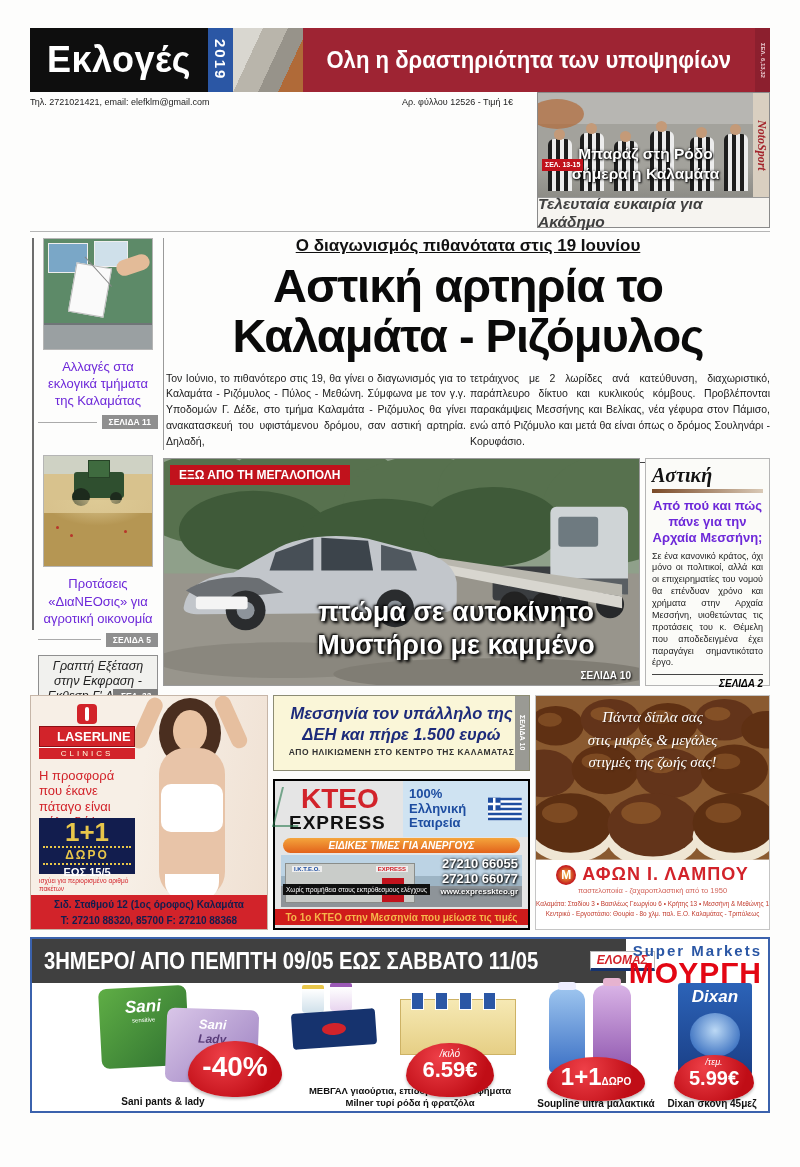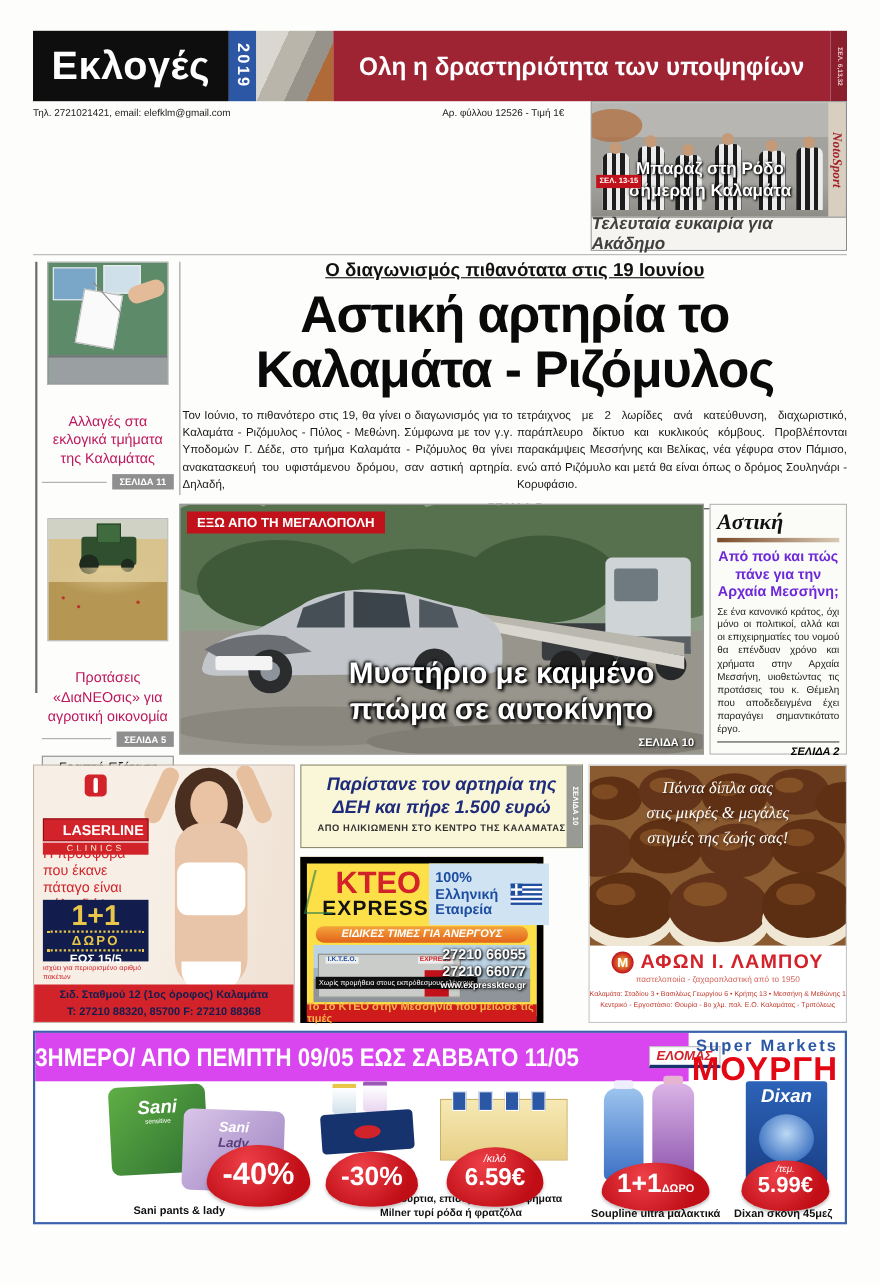--- a/index.html
+++ b/index.html
@@ -51,21 +51,21 @@
   .sport-strip{height:30px;border-top:1px solid #999;background:#f6f4f0;display:flex;align-items:center;justify-content:center;}
   .sport-strip span{font-style:italic;font-weight:bold;font-size:15.5px;color:#404040;}
 
   .rule1{position:absolute;left:30px;top:231px;width:740px;height:1px;background:#b5b5b5;}
   .vrule-left{position:absolute;left:32px;top:238px;width:2px;height:392px;background:#6d6d6d;}
   .vrule-mid{position:absolute;left:163px;top:238px;width:1px;height:212px;background:#9a9a9a;}
 
   
   .sidebar{position:absolute;left:38px;top:238px;width:120px;text-align:center;}
   .sb-photo{width:110px;height:112px;margin:0 auto;position:relative;overflow:hidden;border:1px solid #b5b5b5;}
-  .sb-cap{font-size:13px;color:#be185d;line-height:1.32;margin-top:24px;}
+  .sb-cap{font-size:13px;color:#6d28d9;line-height:1.32;margin-top:8px;}
   .sb-pageline{display:flex;align-items:center;margin-top:6px;}
   .sb-pageline .ln{flex:1;height:1px;background:#aaa;margin-right:5px;}
   .page-badge{background:#8f8f8f;color:#fff;font-size:8.5px;font-weight:bold;padding:2px 7px;display:inline-block;}
   .sb-gap{height:26px;}
   .sb-box{margin:8px auto 0;width:120px;height:48px;background:#f1f1ee;border:1px solid #8f8f8f;
       font-style:italic;font-size:12.5px;color:#222;line-height:1.22;padding:3px 2px;position:relative;}
   .sb-box .page-badge{position:absolute;right:-1px;bottom:-1px;background:#7d7d7d;}
   
   .ballot{background:#5d8a68;}
   .b-poster1{position:absolute;left:4px;top:4px;width:40px;height:30px;background:#7aa7c7;border:1px solid #eee;}
@@ -123,21 +123,21 @@
   .ll-hair{position:absolute;left:128px;top:2px;width:62px;height:70px;border-radius:50%;background:#4a2e1f;}
   .ll-face{position:absolute;left:142px;top:14px;width:34px;height:42px;border-radius:50%;background:#e9c3a3;}
   .ll-arm1{position:absolute;left:108px;top:0;width:16px;height:54px;border-radius:8px;background:#e6bf9f;transform:rotate(24deg);}
   .ll-arm2{position:absolute;left:192px;top:-2px;width:16px;height:56px;border-radius:8px;background:#e6bf9f;transform:rotate(-24deg);}
   .ll-torso{position:absolute;left:128px;top:52px;width:66px;height:150px;border-radius:26px;background:#e8c4a8;}
   .ll-bra{position:absolute;left:130px;top:88px;width:62px;height:48px;border-radius:10px;background:#fff;}
   .ll-brief{position:absolute;left:134px;top:178px;width:54px;height:26px;border-radius:0 0 18px 18px;background:#fff;}
   .ll-logo{position:absolute;left:8px;top:8px;width:96px;}
   .ll-cross{width:20px;height:20px;margin:0 auto;background:#d2232a;border-radius:4px;position:relative;}
   .ll-cross::after{content:'';position:absolute;left:8px;top:3px;width:4px;height:14px;background:#fff;border-radius:2px;}
-  .ll-brand{margin-top:20px;background:#d2232a;border:1px solid #8c0f14;color:#fff;text-align:center;
+  .ll-brand{margin-top:2px;background:#d2232a;border:1px solid #8c0f14;color:#fff;text-align:center;
       font-weight:bold;font-size:13px;padding:2px 17px;}
   .ll-brand-sub{background:#d2232a;color:#ffd;font-size:8px;text-align:center;letter-spacing:3px;
       border-top:1px solid #fff;padding:1px 0;}
   .ll-offer{position:absolute;left:8px;top:72px;width:100px;color:#d2232a;font-size:13px;line-height:1.18;font-weight:500;}
   .ll-promo{position:absolute;left:8px;top:122px;width:96px;height:56px;background:#121d4e;color:#e8c64a;
       text-align:center;padding-top:1px;}
   .ll-promo .big{font-size:26px;font-weight:800;line-height:1;}
   .ll-dots{border-top:2px dotted #e8c64a;margin:1px 4px;}
   .ll-promo .mid{font-size:12px;font-weight:bold;letter-spacing:2px;line-height:1.1;}
   .ll-promo .until{font-size:11px;font-weight:bold;color:#fff;line-height:1.2;}
@@ -148,21 +148,21 @@
   
   .dei{position:absolute;left:273px;top:695px;width:257px;height:76px;background:#faf6d8;
       border:1px solid #8c8c74;padding-top:7px;text-align:center;}
   .dei-l1,.dei-l2{font-style:italic;font-weight:bold;font-size:16.5px;color:#1d2b7a;line-height:1.25;}
   .dei-sub{margin-top:3px;font-size:8.5px;font-weight:bold;color:#333;letter-spacing:.5px;}
   .dei-tab{position:absolute;right:0;top:0;bottom:0;width:14px;background:#9a9a94;display:flex;
       align-items:center;justify-content:center;}
   .dei-tab span{writing-mode:vertical-rl;color:#fff;font-size:7px;font-weight:bold;}
 
   
-  .kteo{position:absolute;left:273px;top:779px;width:221px;height:151px;border:6px solid #000000;background:#fde047;}
+  .kteo{position:absolute;left:273px;top:779px;width:257px;height:151px;border:2px solid #000000;background:#e5e5e5;}
   .kt-top{display:flex;height:56px;}
   .kt-logo{width:128px;padding:4px 0 0 8px;position:relative;}
   .kt-sketch{position:absolute;left:2px;top:6px;width:26px;height:40px;border-left:2px solid #2a7a4f;
       border-bottom:2px solid #2a7a4f;transform:skewX(-14deg);opacity:.6;}
   .kt-name{color:#d2232a;font-size:28px;font-weight:800;line-height:1;margin-left:18px;}
   .kt-express{color:#111;font-size:19px;font-weight:800;letter-spacing:1px;margin-left:6px;line-height:1;}
   .kt-claim{flex:1;background:#cfe3f2;display:flex;align-items:center;justify-content:space-between;padding:0 6px;}
   .kt-claim-txt{color:#1d4da0;font-weight:800;font-size:13px;line-height:1.15;}
   .kt-banner{margin:1px 8px;height:15px;border-radius:8px;background:linear-gradient(#f4a53c,#e2621b);
       color:#fff;font-style:italic;font-weight:bold;font-size:10px;display:flex;align-items:center;justify-content:center;}
@@ -187,22 +187,22 @@
   .lp-brandrow{display:flex;align-items:center;justify-content:center;gap:6px;margin-top:4px;}
   .lp-m{width:20px;height:20px;border-radius:50%;background:radial-gradient(#f4c23c,#c1121c 70%);color:#fff;
       font-weight:800;font-size:12px;display:flex;align-items:center;justify-content:center;}
   .lp-brand{color:#d2232a;font-weight:800;font-size:18px;letter-spacing:1px;}
   .lp-sub{text-align:center;color:#d2645a;font-size:7.5px;margin-top:1px;}
   .lp-addr{text-align:center;color:#c0392b;font-size:6.4px;line-height:1.5;margin-top:4px;}
 
   
   .sm{position:absolute;left:30px;top:937px;width:740px;height:176px;border:2px solid #3b62ad;background:#fff;}
   .sm-header{position:relative;height:44px;}
-  .sm-blue{position:absolute;left:0;top:0;width:594px;height:44px;background:#d946ef;display:flex;
-      align-items:center;gap:22px;}
+  .sm-blue{position:absolute;left:0;top:0;width:594px;height:44px;background:#404040;display:flex;
+      align-items:center;padding-left:12px;gap:10px;}
   .sm-title{color:#fff;font-size:23px;font-weight:bold;transform:scaleX(.88);transform-origin:left;white-space:nowrap;}
   .sm-elomas{background:#fff;border:1px solid #bbb;border-bottom:3px solid #16336e;color:#d2232a;
       font-weight:800;font-style:italic;font-size:12px;padding:1px 6px;margin-left:-26px;}
   .sm-brand{position:absolute;right:6px;top:3px;text-align:right;z-index:4;}
   .sm-brand-top{color:#2b57a5;font-weight:800;font-size:15px;letter-spacing:2px;}
   .sm-brand-name{color:#e30613;font-weight:800;font-size:30px;letter-spacing:1px;line-height:.95;}
   .sm-products{position:relative;height:128px;}
   .prod{position:absolute;top:0;height:128px;}
   .prod-cap{position:absolute;left:0;right:0;bottom:4px;text-align:center;font-size:10px;font-weight:bold;color:#111;}
   .prod-cap2{position:absolute;left:-20px;right:-20px;bottom:2px;text-align:center;font-size:9.5px;font-weight:bold;
@@ -383,22 +383,22 @@
       <path d="M218,86 L248,94 L254,112 L218,112 Z" fill="#50585f"></path>
       <path d="M22,132 C40,120 70,116 96,120 L120,134 L40,142 Z" fill="#6b6f73"></path>
       <circle cx="82" cy="152" r="20" fill="#2a2c2e"></circle>
         <circle cx="82" cy="152" r="9" fill="#8d949b"></circle>
       <circle cx="232" cy="150" r="19" fill="#2a2c2e"></circle>
         <circle cx="232" cy="150" r="8" fill="#8d949b"></circle>
       <rect x="32" y="138" width="52" height="13" rx="3" fill="#f4f4f4"></rect>
     </svg>
     <div class="pp-label">ΕΞΩ ΑΠΟ ΤΗ ΜΕΓΑΛΟΠΟΛΗ</div>
     <div class="pp-head">
+      <div>πτώμα σε αυτοκίνητο</div>
       <div>Μυστήριο με καμμένο</div>
-      <div>πτώμα σε αυτοκίνητο</div>
     </div>
     <div class="pp-page">ΣΕΛΙΔΑ 10</div>
   </div>
 
   <div class="arthro">
     <div class="ar-title">Αστική</div>
     <div class="ar-underline"></div>
     <div class="ar-head">Από πού και πώς πάνε για την Αρχαία Μεσσήνη;</div>
     <div class="ar-body">Σε ένα κανονικό κράτος, όχι μόνο οι πολιτικοί, αλλά και οι επιχειρηματίες του νομού θα επένδυαν χρόνο και χρήματα στην Αρχαία Μεσσήνη, υιοθετώντας τις προτάσεις του κ. Θέμελη που αποδεδειγμένα έχει παραγάγει σημαντικότατο έργο.</div>
     <div class="ar-pageline">ΣΕΛΙΔΑ 2</div>
@@ -426,21 +426,21 @@
       <div class="until">ΕΩΣ 15/5</div>
     </div>
     <div class="ll-note">ισχύει για περιορισμένο αριθμό πακέτων</div>
     <div class="ll-strip">
       <div>Σιδ. Σταθμού 12 (1ος όροφος) Καλαμάτα</div>
       <div>T: 27210 88320, 85700   F: 27210 88368</div>
     </div>
   </div>
 
   <div class="dei">
-    <div class="dei-l1">Παρίστανε τον αρτηρία της</div>
+    <div class="dei-l1">Μεσσηνία τον υπάλληλο της</div>
     <div class="dei-l2">ΔΕΗ και πήρε 1.500 ευρώ</div>
     <div class="dei-sub">ΑΠΟ ΗΛΙΚΙΩΜΕΝΗ ΣΤΟ ΚΕΝΤΡΟ ΤΗΣ ΚΑΛΑΜΑΤΑΣ</div>
     <div class="dei-tab">
         <span>ΣΕΛΙΔΑ 10</span>
       </div>
   </div>
 
   <div class="kteo">
     <div class="kt-top">
       <div class="kt-logo">
@@ -567,23 +567,20 @@
         <div class="mv-cup2"></div>
         <div class="mv-pack">
             <div class="mv-oval"></div>
           </div>
         <div class="mv-cheese">
           <div class="mv-lbl" style="left:10px"></div>
           <div class="mv-lbl" style="left:34px"></div>
           <div class="mv-lbl" style="left:58px"></div>
           <div class="mv-lbl" style="left:82px"></div>
         </div>
-        <div class="badge" style="left:8px;top:64px;width:84px;height:50px;padding-top:11px">
-          <span class="b-main" style="font-size:24px">-30%</span>
-        </div>
         <div class="badge" style="left:118px;top:60px;width:88px;height:54px;padding-top:5px">
           <span class="b-top">/κιλό</span>
           <span class="b-main" style="font-size:22px">6.59€</span>
         </div>
         <div class="prod-cap2">
           <div>ΜΕΒΓΑΛ γιαούρτια, επιδόρπια και ροφήματα</div>
           <div>Milner τυρί ρόδα ή φρατζόλα</div>
         </div>
       </div>
 

